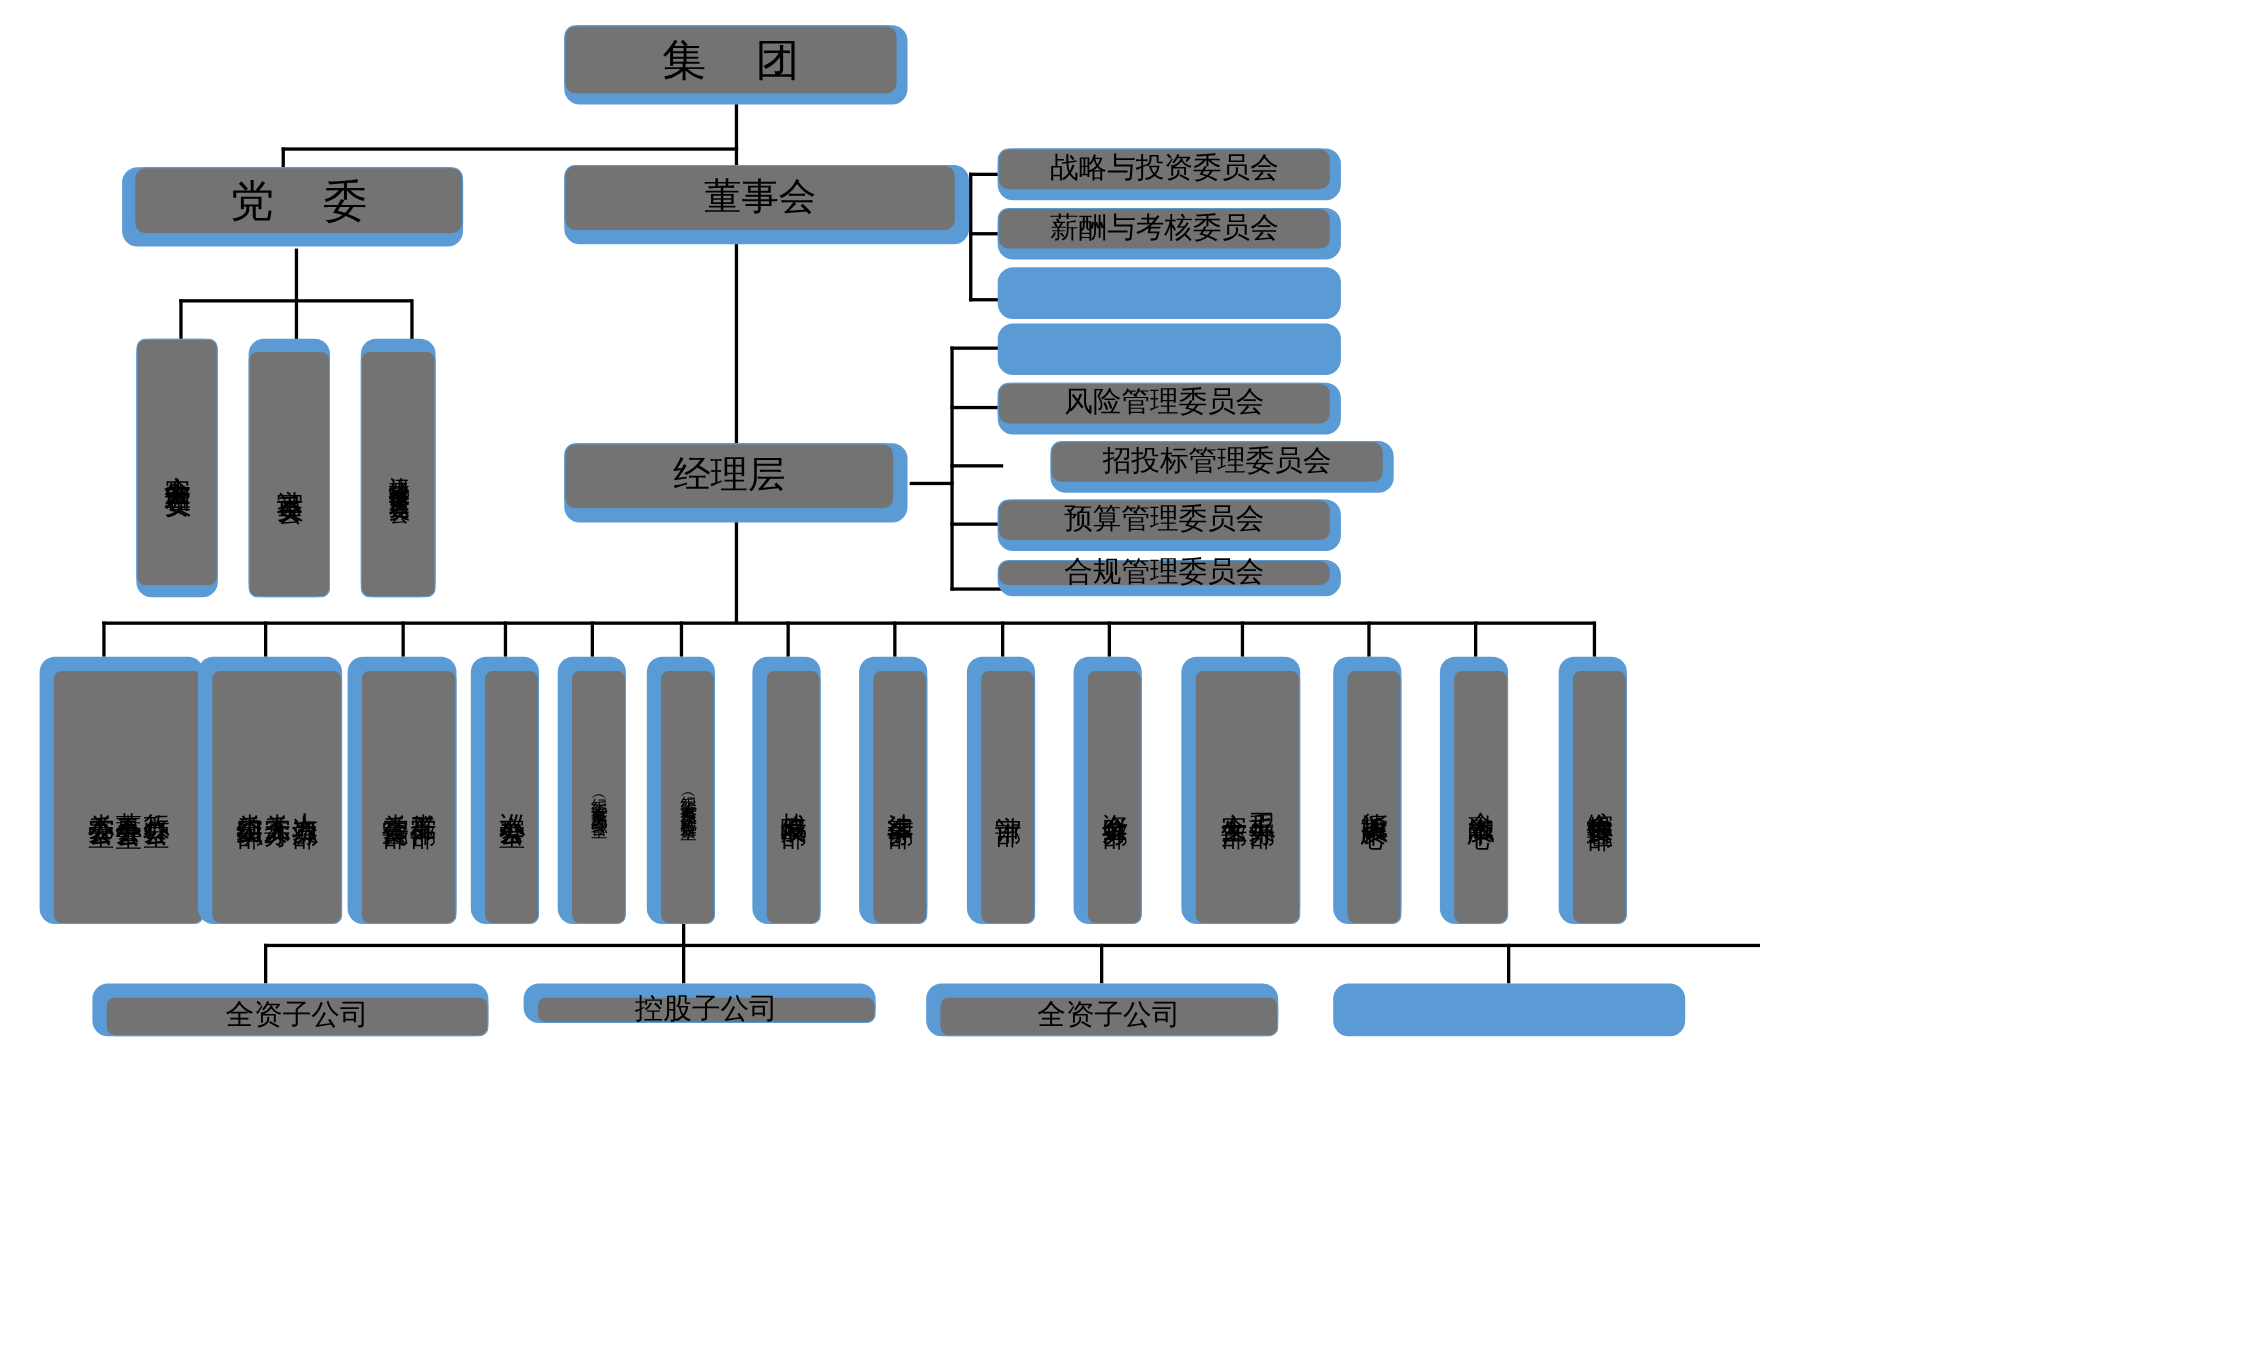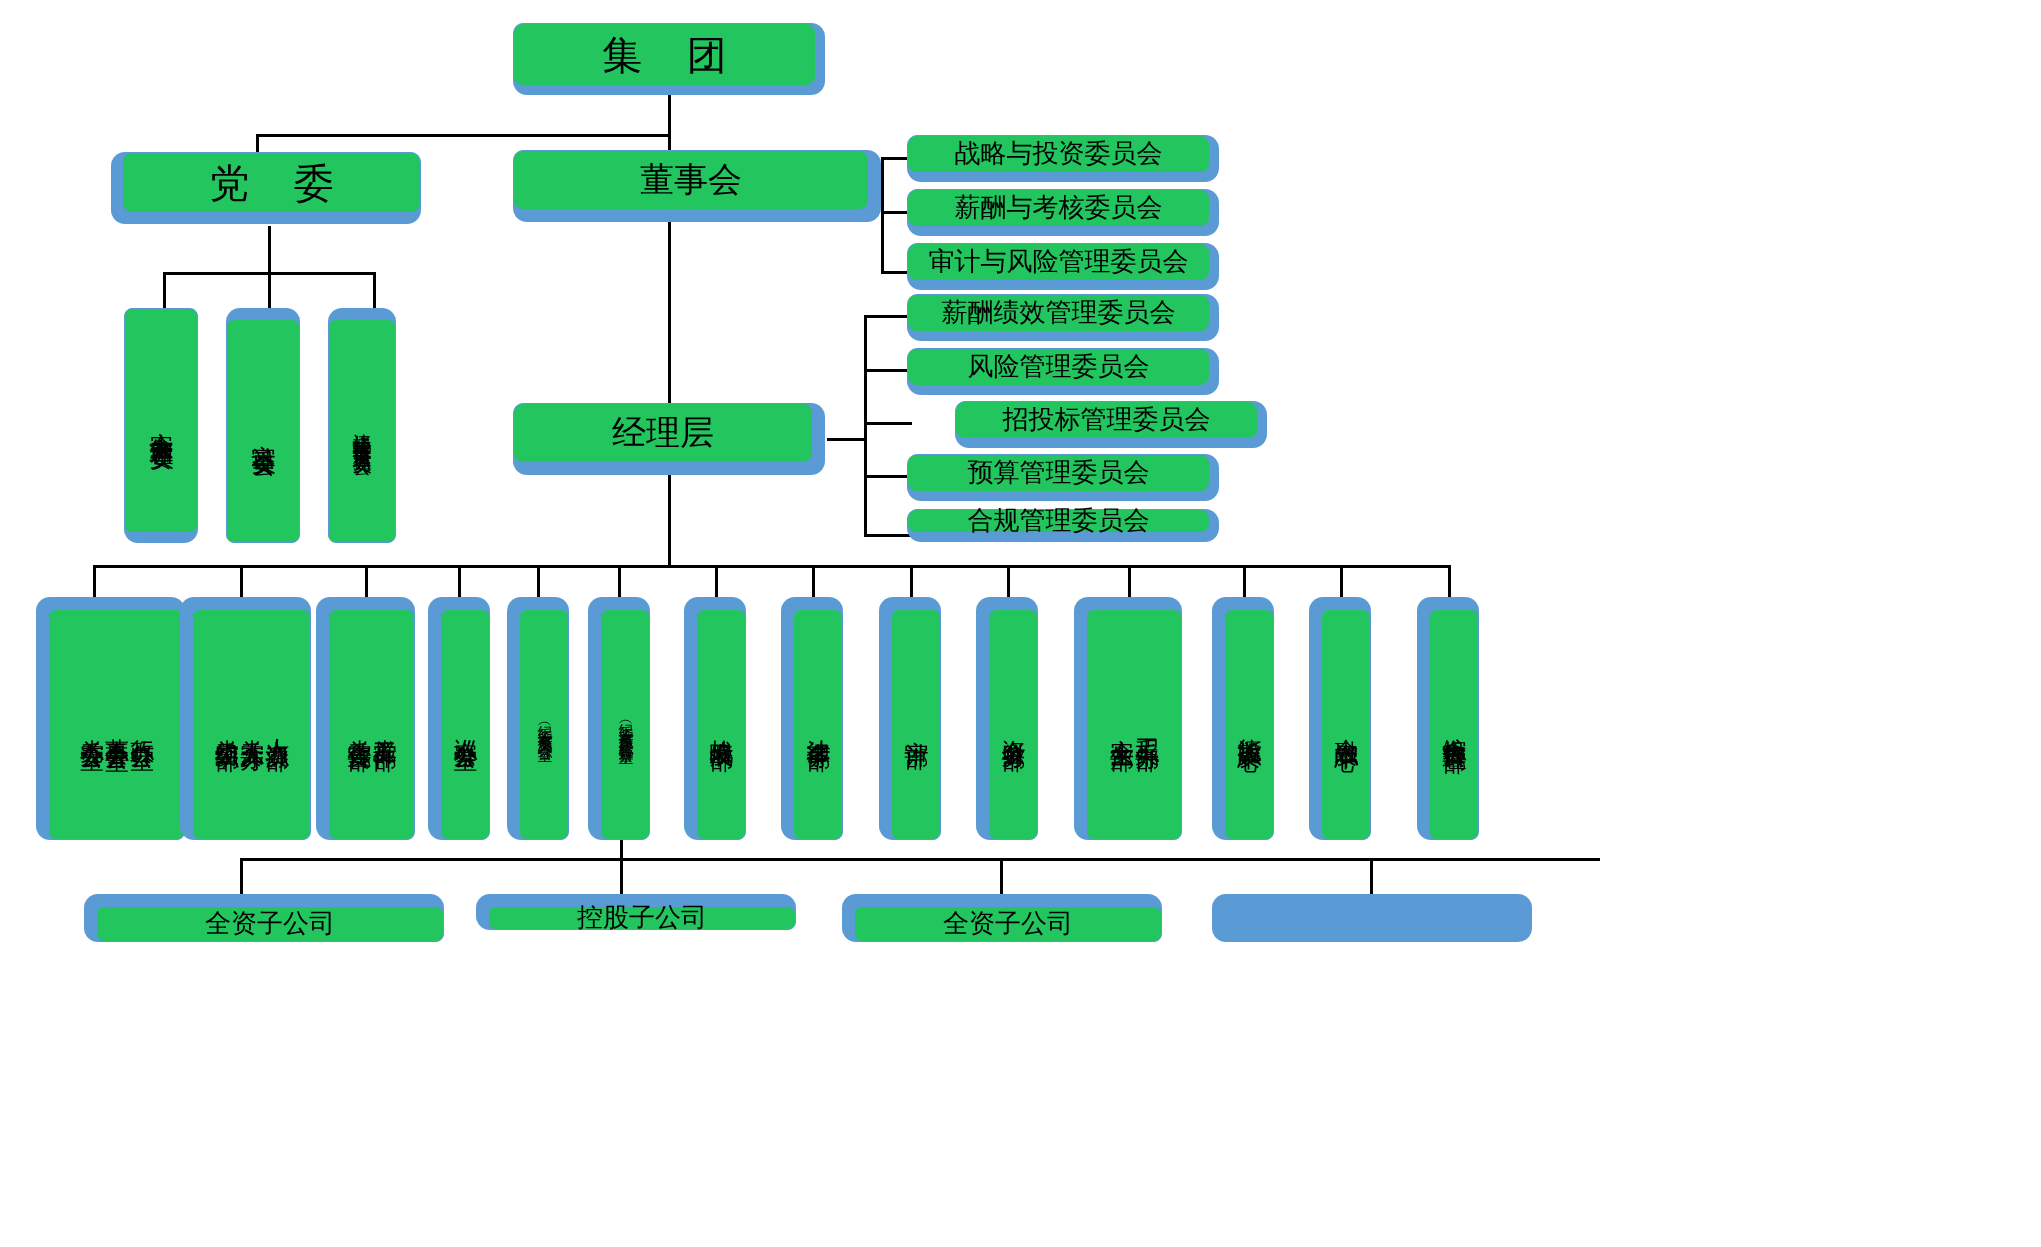--- a/index.html
+++ b/index.html
@@ -3,21 +3,21 @@
 <meta charset="utf-8">
 <style>
   html,body{margin:0;padding:0;background:#fff;}
   body{font-family:"DejaVu Sans","Liberation Sans",sans-serif;}
   #canvas{position:relative;width:2041px;height:1247px;background:#fff;overflow:hidden;}
 
   
   .node{position:absolute;box-sizing:border-box;}
   .node .plate{position:absolute;left:0;top:0;width:100%;height:100%;
        background:#5B9BD5;border-radius:14px;}
-  .node .inner{position:absolute;box-sizing:border-box;background:#22c55e;
+  .node .inner{position:absolute;box-sizing:border-box;background:#737373;
        border:1.5px solid #5B9BD5;display:flex;align-items:center;justify-content:center;
        text-align:center;color:#000;line-height:1.05;}
 
   
   .off-br .inner{left:0;top:0;right:9px;bottom:9px;width:auto;height:auto;border-radius:10px;}
   .off-bl .inner{left:11px;top:0;right:0;bottom:11px;width:auto;height:auto;border-radius:10px;}
   .off-b  .inner{left:0;top:0;right:0;bottom:10px;width:auto;height:auto;border-radius:8px;}
   .off-t  .inner{left:0;top:11px;right:0;bottom:0;width:auto;height:auto;border-radius:8px;}
   .off-tr .inner{left:12px;top:12px;right:0;bottom:0;width:auto;height:auto;border-radius:8px;}
   .off-rb .inner{left:0;top:0;right:12px;bottom:12px;width:auto;height:auto;border-radius:10px;}
@@ -133,26 +133,24 @@
   <div class="node off-br" style="left:907px;top:135px;width:312px;height:47px;">
     <div class="plate"></div>
     <div class="inner h-txt fs-md">战略与投资委员会</div>
   </div>
   <div class="node off-br" style="left:907px;top:189px;width:312px;height:47px;">
     <div class="plate"></div>
     <div class="inner h-txt fs-md">薪酬与考核委员会</div>
   </div>
   <div class="node off-br" style="left:907px;top:243px;width:312px;height:47px;">
     <div class="plate"></div>
-    <div class="inner h-txt fs-md">审计与风险管理委员会</div>
   </div>
 
   <div class="node off-br" style="left:907px;top:294px;width:312px;height:47px;">
     <div class="plate"></div>
-    <div class="inner h-txt fs-md">薪酬绩效管理委员会</div>
   </div>
   <div class="node off-br" style="left:907px;top:348px;width:312px;height:47px;">
     <div class="plate"></div>
     <div class="inner h-txt fs-md">风险管理委员会</div>
   </div>
   <div class="node off-br" style="left:907px;top:401px;width:312px;height:47px;margin-left:48px;">
     <div class="plate"></div>
     <div class="inner h-txt fs-md">招投标管理委员会</div>
   </div>
   <div class="node off-br" style="left:907px;top:454px;width:312px;height:47px;">

